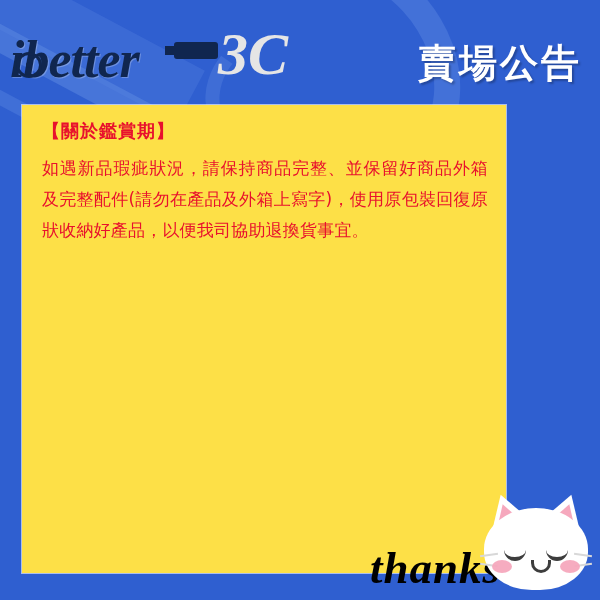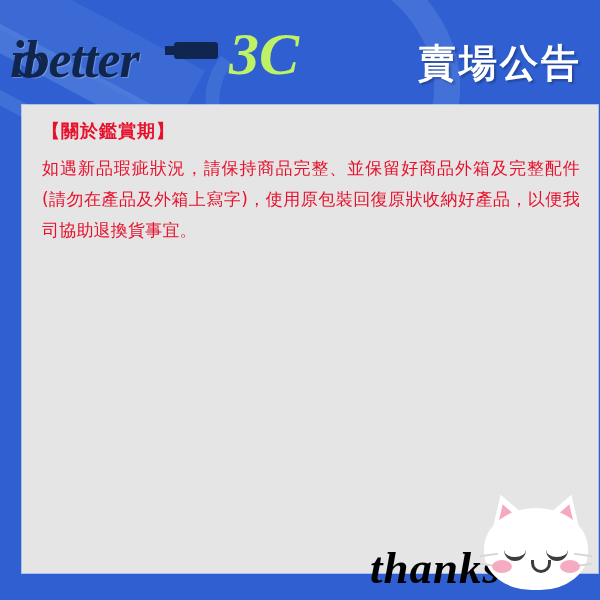--- a/index.html
+++ b/index.html
@@ -93,23 +93,22 @@
     white-space: nowrap;
   }
   .logo-3c {
     position: absolute;
     left: 212px;
     top: 6px;
     font-family: "Liberation Serif", serif;
     font-style: italic;
     font-weight: bold;
     font-size: 60px;
-    color: #bef264;
+    color: #e5e5e5;
     white-space: nowrap;
-    margin-left: 11px;
   }
   .logo-dot {
     position: absolute;
     left: 10px;
     top: 38px;
     width: 26px;
     height: 26px;
     border-radius: 50%;
     border: 3px solid #10264f;
     box-sizing: border-box;
@@ -152,23 +151,23 @@
     text-shadow: 2px 2px 2px rgba(0,0,0,.25);
     white-space: nowrap;
     margin-left: 6px;
   }
 
   
   .card {
     position: absolute;
     left: 22px;
     top: 105px;
-    width: 576px;
+    width: 484px;
     height: 468px;
-    background: #e5e5e5;
+    background: #fde047;
     box-shadow: 0 0 0 1px rgba(255,255,255,.6);
     overflow: hidden;
   }
   .card-inner {
     padding: 14px 18px 0 20px;
   }
   .notice-heading {
     font-family: "DejaVu Sans", sans-serif;
     font-size: 18px;
     font-weight: bold;

